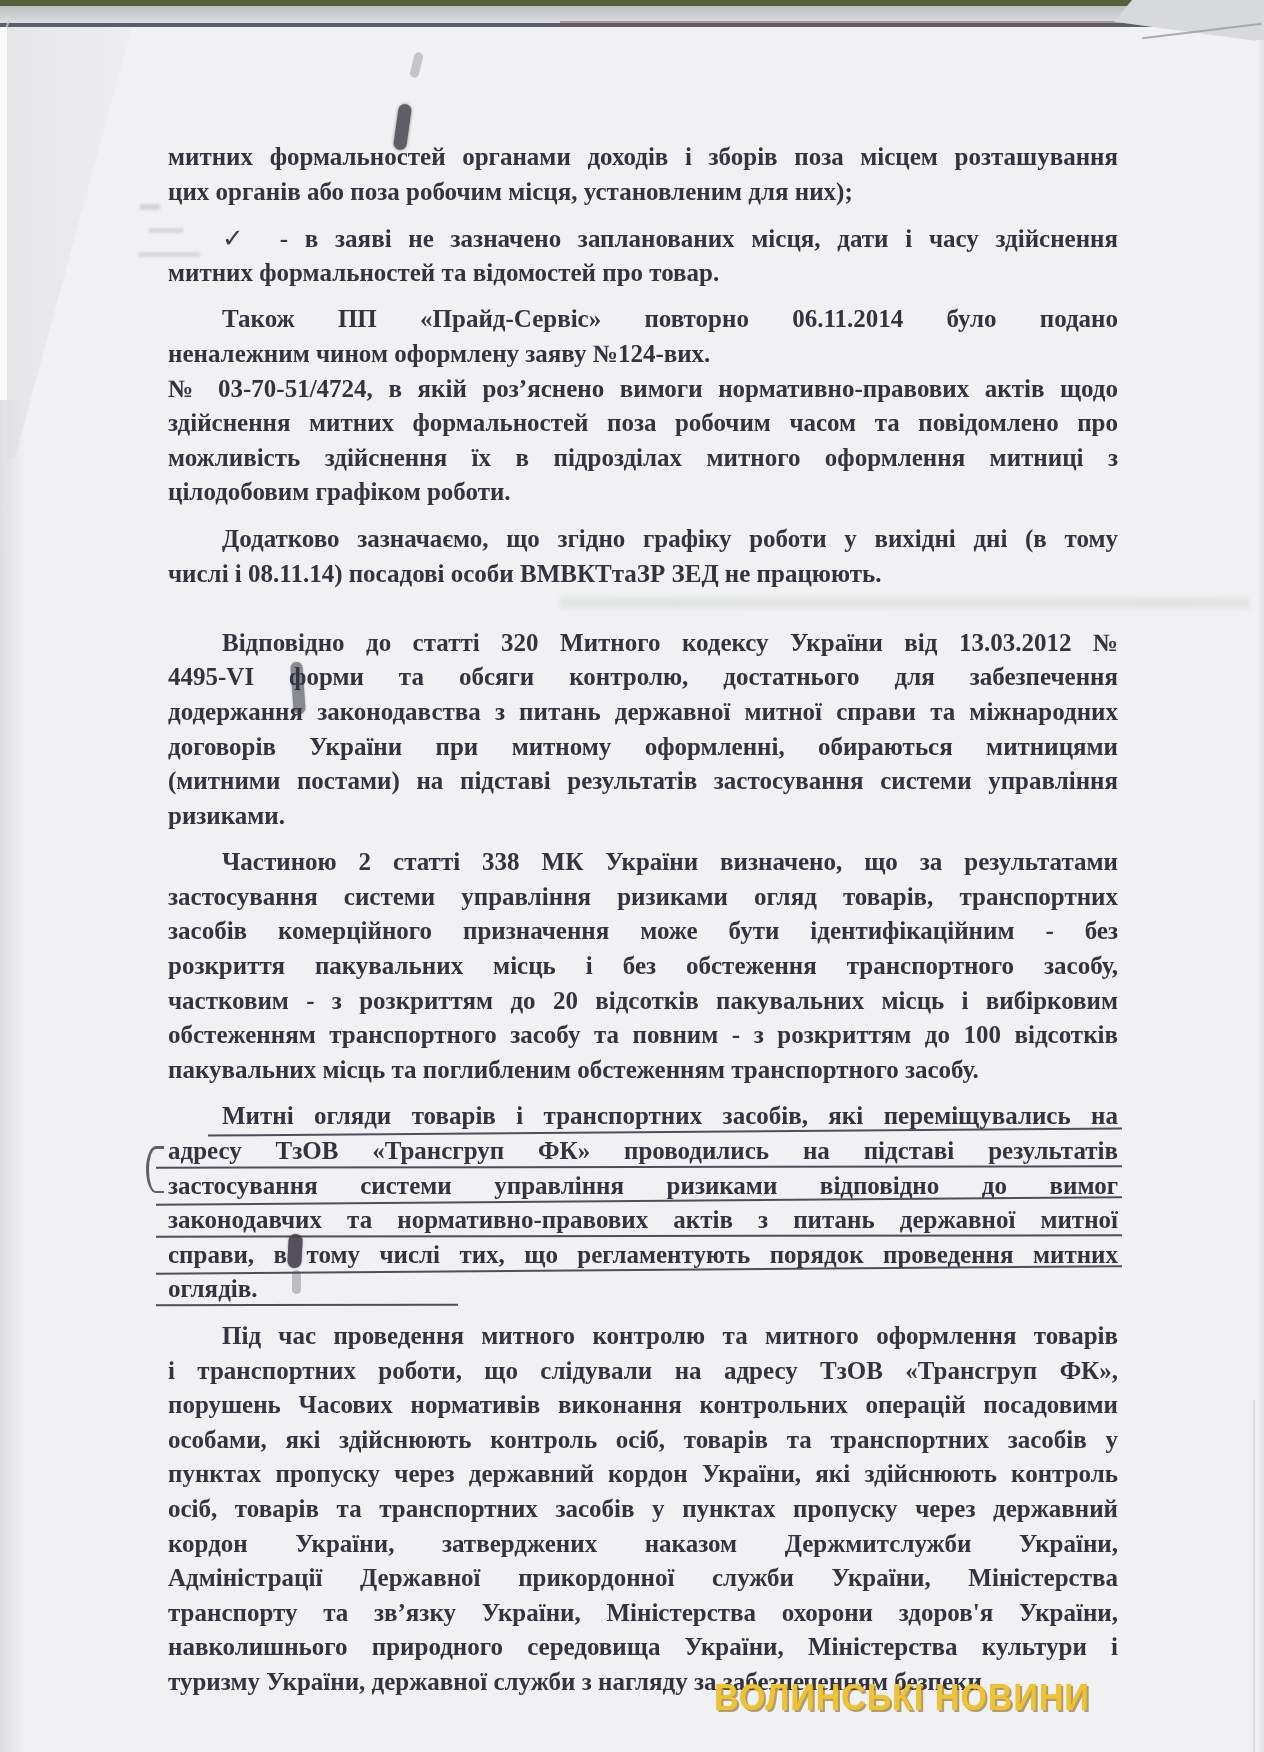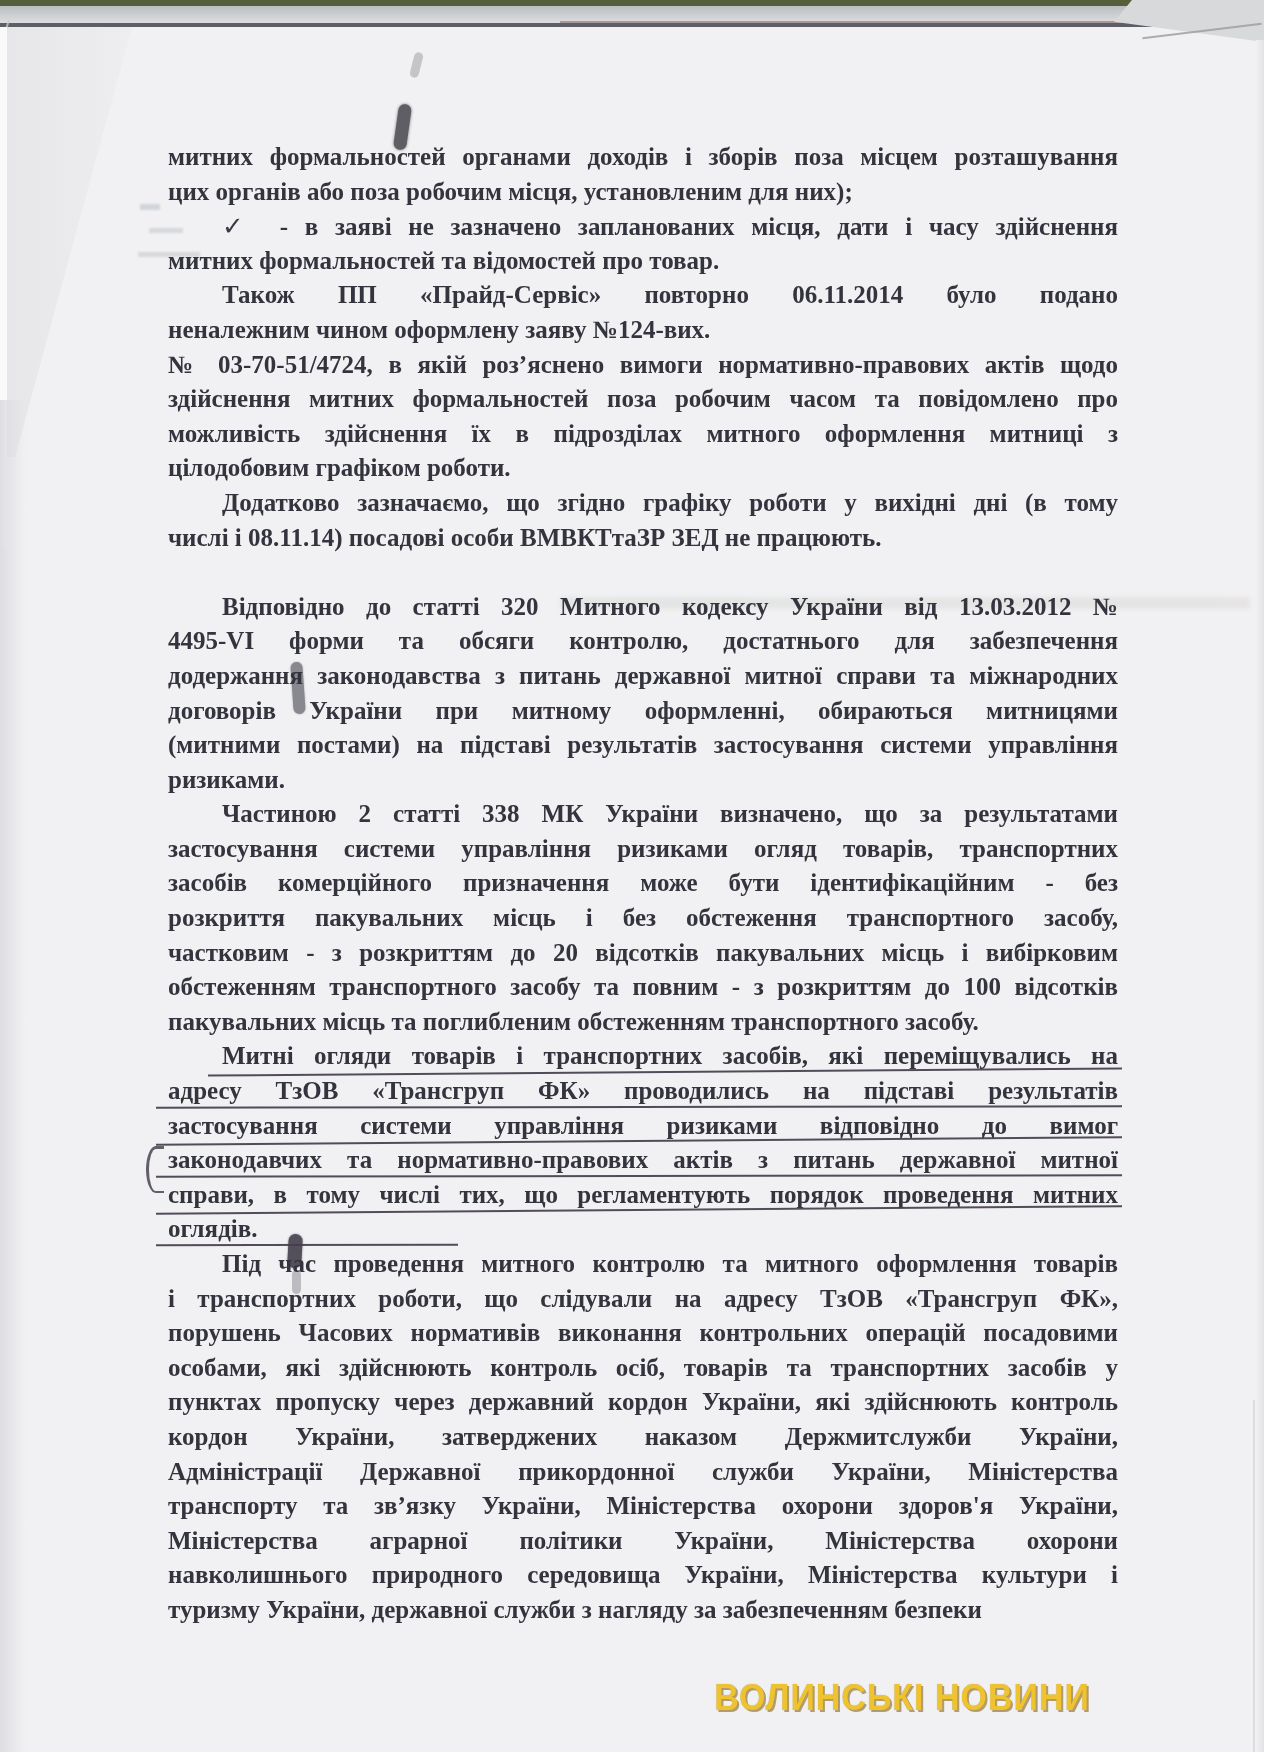--- a/index.html
+++ b/index.html
@@ -50,21 +50,21 @@
   .ghost-speck-3{position:absolute;left:138px;top:252px;width:62px;height:5px;background:#9aa2aa;
     opacity:.3;filter:blur(1px);}
   .ghost-smudge-mid{position:absolute;left:560px;top:597px;width:690px;height:12px;
     background:linear-gradient(to right,#6a8a6a,#8a7a6a);opacity:.1;filter:blur(2px);}
   
   .doc-text{position:absolute;left:168px;top:140px;width:950px;color:#34343e;
     font-size:25px;}
   .doc-text .line{height:34.6px;line-height:34.6px;text-align:justify;position:relative;
     overflow:visible;white-space:nowrap;font-weight:bold;}
   .doc-text .line.j{white-space:normal;text-align-last:justify;}
-  .doc-text .line.ind{text-indent:54px;}
+  .doc-text .line.ind{text-indent:54px;margin-top:12px;}
   .para.space{margin-top:34.6px;}
   .checkmark{font-family:"DejaVu Sans",sans-serif;font-size:26px;color:#3e3946;
     letter-spacing:3px;font-style:italic;}
   
   .line.ul::after{content:"";position:absolute;left:-12px;right:-4px;bottom:1px;
     border-bottom:2.6px solid #443d4b;opacity:.92;transform:rotate(-0.25deg);}
   .para.pen .line:nth-child(odd).ul::after{transform:rotate(-0.45deg);}
   .para.pen .line:nth-child(even).ul::after{transform:rotate(-0.08deg);}
   .line.ul-first::after{left:40px;}
   .line.ul-last::after{right:auto;width:302px;}
@@ -149,22 +149,22 @@
       <div class="line j ul">законодавчих та нормативно-правових актів з питань державної митної</div>
       <div class="line j ul">справи, в тому числі тих, що регламентують порядок проведення митних</div>
       <div class="line ul ul-last">оглядів.</div>
     </div>
     <div class="para">
       <div class="line j ind">Під час проведення митного контролю та митного оформлення товарів</div>
       <div class="line j">і транспортних роботи, що слідували на адресу ТзОВ «Трансгруп ФК»,</div>
       <div class="line j">порушень Часових нормативів виконання контрольних операцій посадовими</div>
       <div class="line j">особами, які здійснюють контроль осіб, товарів та транспортних засобів у</div>
       <div class="line j">пунктах пропуску через державний кордон України, які здійснюють контроль</div>
+      <div class="line j">осіб, товарів та транспортних засобів у пунктах пропуску через державний</div>
       <div class="line j">кордон України, затверджених наказом Держмитслужби України,</div>
       <div class="line j">Адміністрації Державної прикордонної служби України, Міністерства</div>
       <div class="line j">транспорту та зв’язку України, Міністерства охорони здоров'я України,</div>
-      <div class="line j">Міністерства аграрної політики України, Міністерства охорони</div>
       <div class="line j">навколишнього природного середовища України, Міністерства культури і</div>
       <div class="line">туризму України, державної служби з нагляду за забезпеченням безпеки</div>
     </div>
   </div>
 
 <div class="watermark">ВОЛИНСЬКІ НОВИНИ</div>
 
 </body></html>

